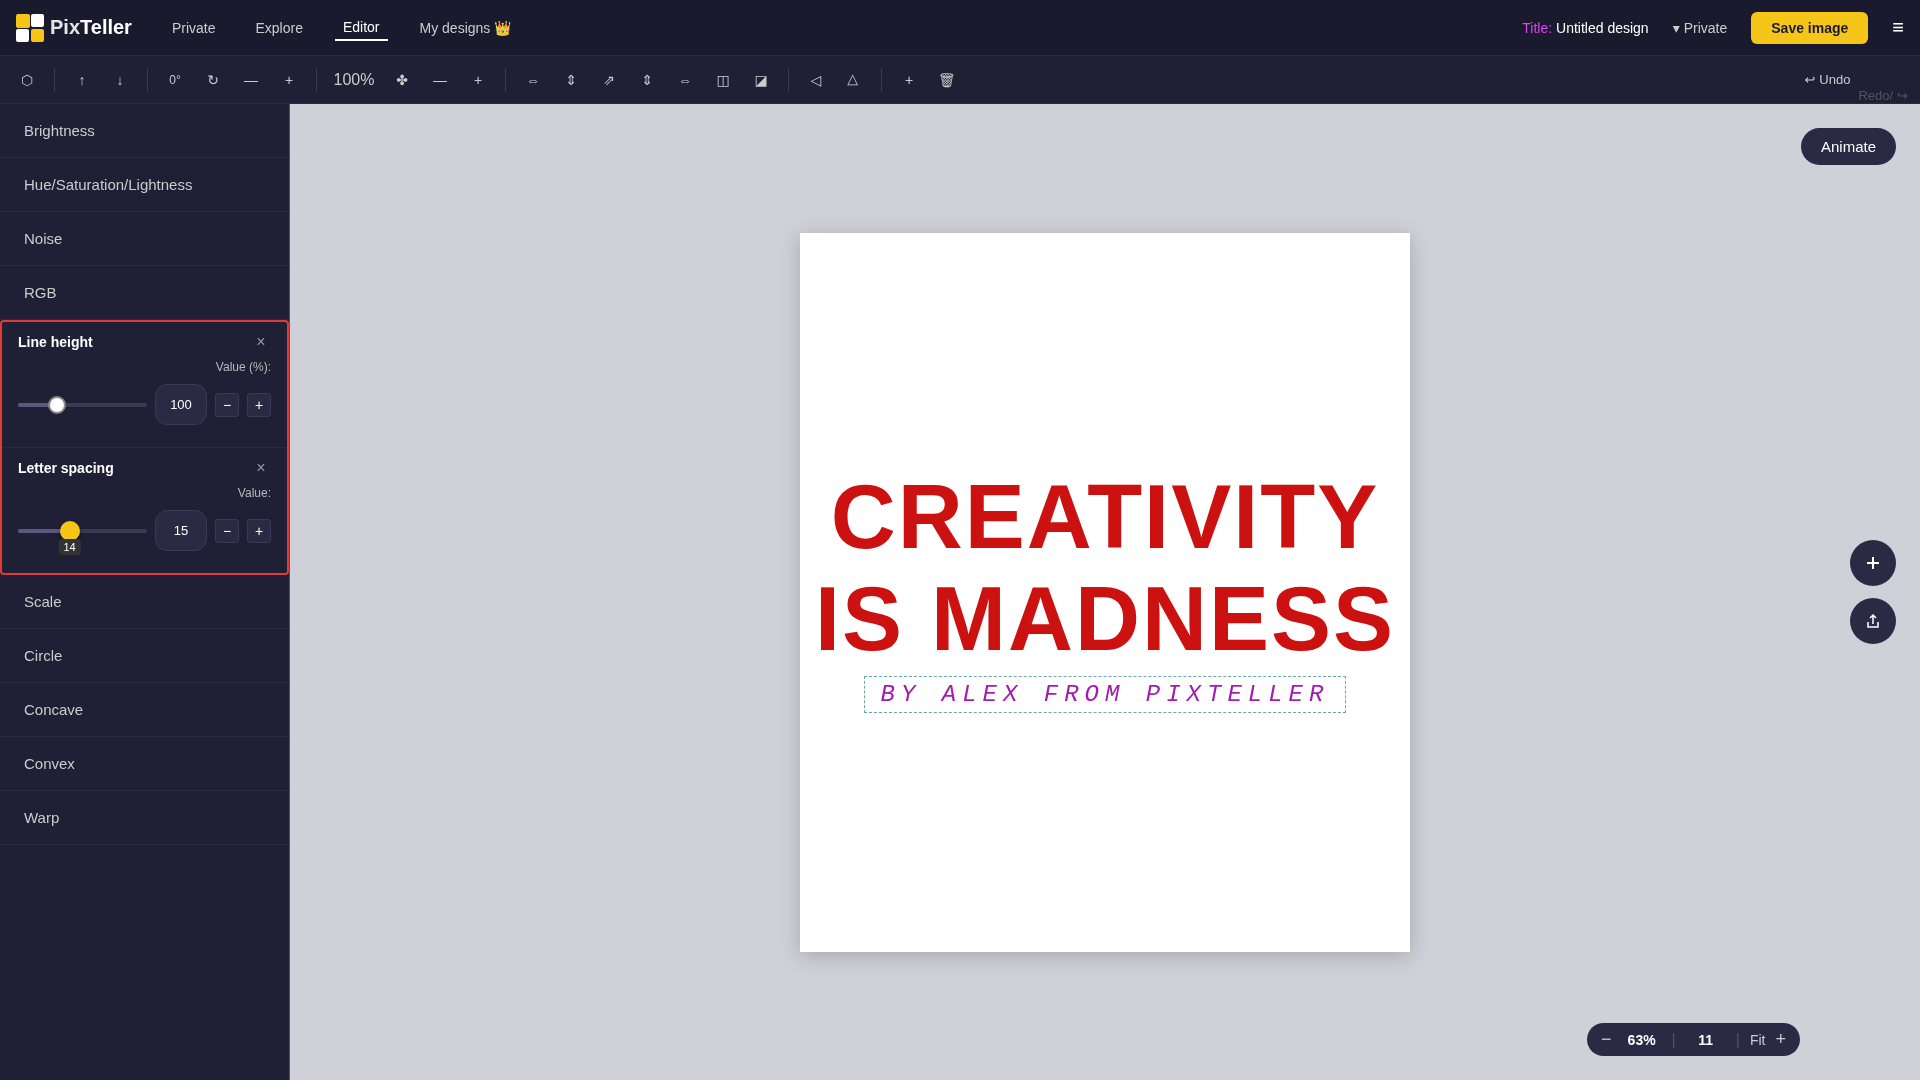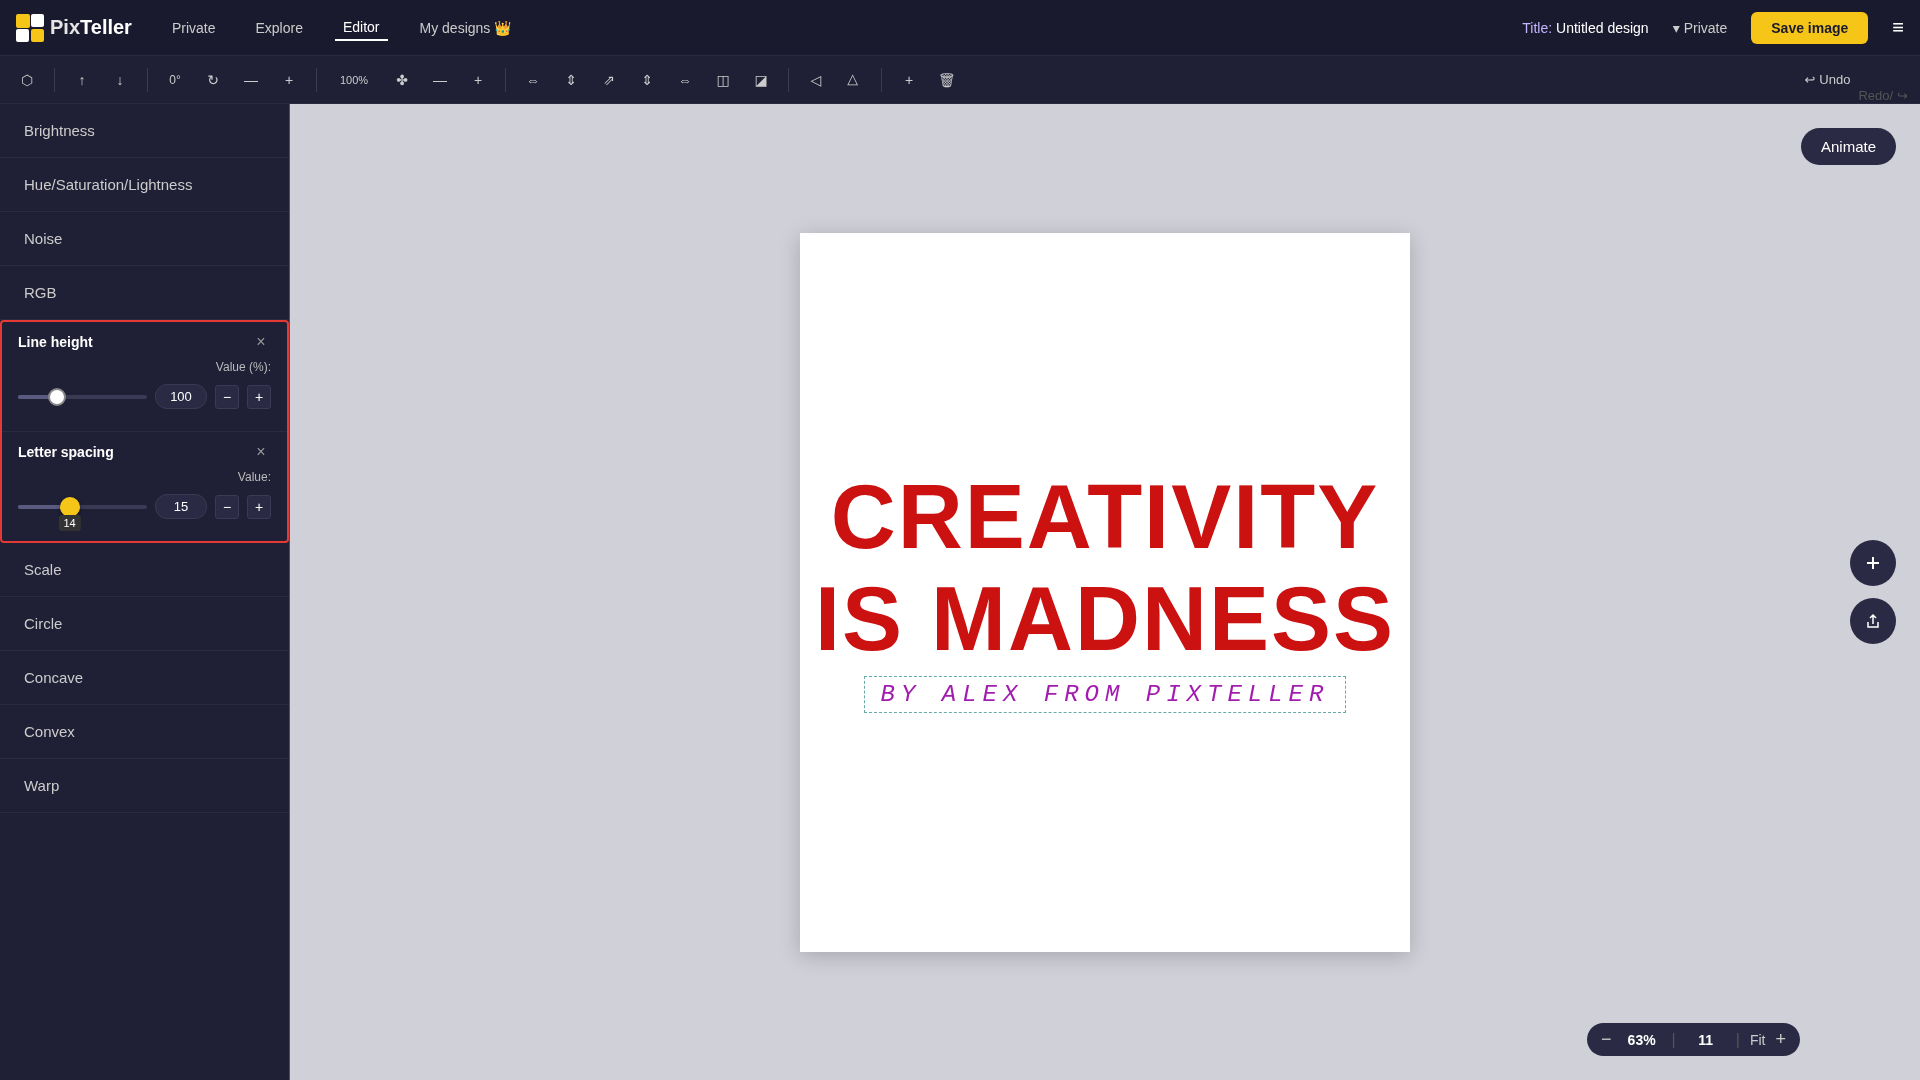--- a/index.html
+++ b/index.html
@@ -23,21 +23,21 @@
     }
     .logo-pixel { color: #e5e5e5; }
     .nav-link {
       color: #ccc; font-size: 14px; cursor: pointer; padding: 4px 8px;
       text-decoration: none;
     }
     .nav-link.active { color: #fff; border-bottom: 2px solid #fff; }
     .nav-crown { color: #f5c518; }
     .nav-spacer { flex: 1; }
     .nav-title { color: #999; font-size: 14px; }
-    .nav-title span { color: #c4b5fd; }
+    .nav-title span { color: #d946ef; }
     .nav-private {
       color: #ccc; font-size: 14px; cursor: pointer;
       display: flex; align-items: center; gap: 4px;
     }
     .nav-save-btn {
       background: #f5c518; color: #1a1a2e; border: none;
       padding: 8px 20px; border-radius: 6px; font-weight: 700;
       font-size: 14px; cursor: pointer;
     }
     .nav-menu-btn {
@@ -126,21 +126,21 @@
     }
     .slider-thumb-yellow {
       width: 20px; height: 20px; background: #f5c518; border-radius: 50%;
       border: 2px solid #f5c518; position: absolute; top: -8px;
       transform: translateX(-50%); cursor: pointer;
       box-shadow: 0 2px 4px rgba(0,0,0,0.4);
     }
     .slider-value-box {
       background: #2a2a45; border: 1px solid #3a3a55;
       color: #fff; font-size: 13px; width: 52px; text-align: center;
-      padding: 4px 6px; border-radius: 12px;
+      padding: 12px 6px; border-radius: 12px;
     }
     .slider-btn {
       width: 24px; height: 24px; background: #2a2a45; border: 1px solid #3a3a55;
       color: #fff; display: flex; align-items: center; justify-content: center;
       cursor: pointer; border-radius: 3px; font-size: 14px;
     }
     .tooltip-badge {
       position: absolute; bottom: -22px; left: 50%; transform: translateX(-50%);
       background: #333; color: #fff; font-size: 11px; padding: 2px 5px;
       border-radius: 3px; white-space: nowrap;
@@ -273,21 +273,21 @@
   <div class="toolbar-icon">⬡</div>
   <div class="toolbar-sep"></div>
   <div class="toolbar-icon">↑</div>
   <div class="toolbar-icon">↓</div>
   <div class="toolbar-sep"></div>
   <div class="toolbar-icon" style="font-size:12px;">0°</div>
   <div class="toolbar-icon">↻</div>
   <div class="toolbar-icon">—</div>
   <div class="toolbar-icon">+</div>
   <div class="toolbar-sep"></div>
-  <div class="toolbar-icon" style="font-size:11px;width:50px;">100%</div>
+  <div class="toolbar-icon" style="font-size:16px;width:50px;">100%</div>
   <div class="toolbar-icon">✤</div>
   <div class="toolbar-icon">—</div>
   <div class="toolbar-icon">+</div>
   <div class="toolbar-sep"></div>
   <div class="toolbar-icon">⇔</div>
   <div class="toolbar-icon">⇕</div>
   <div class="toolbar-icon">⇗</div>
   <div class="toolbar-icon">⇕</div>
   <div class="toolbar-icon">⇔</div>
   <div class="toolbar-icon">◫</div>

